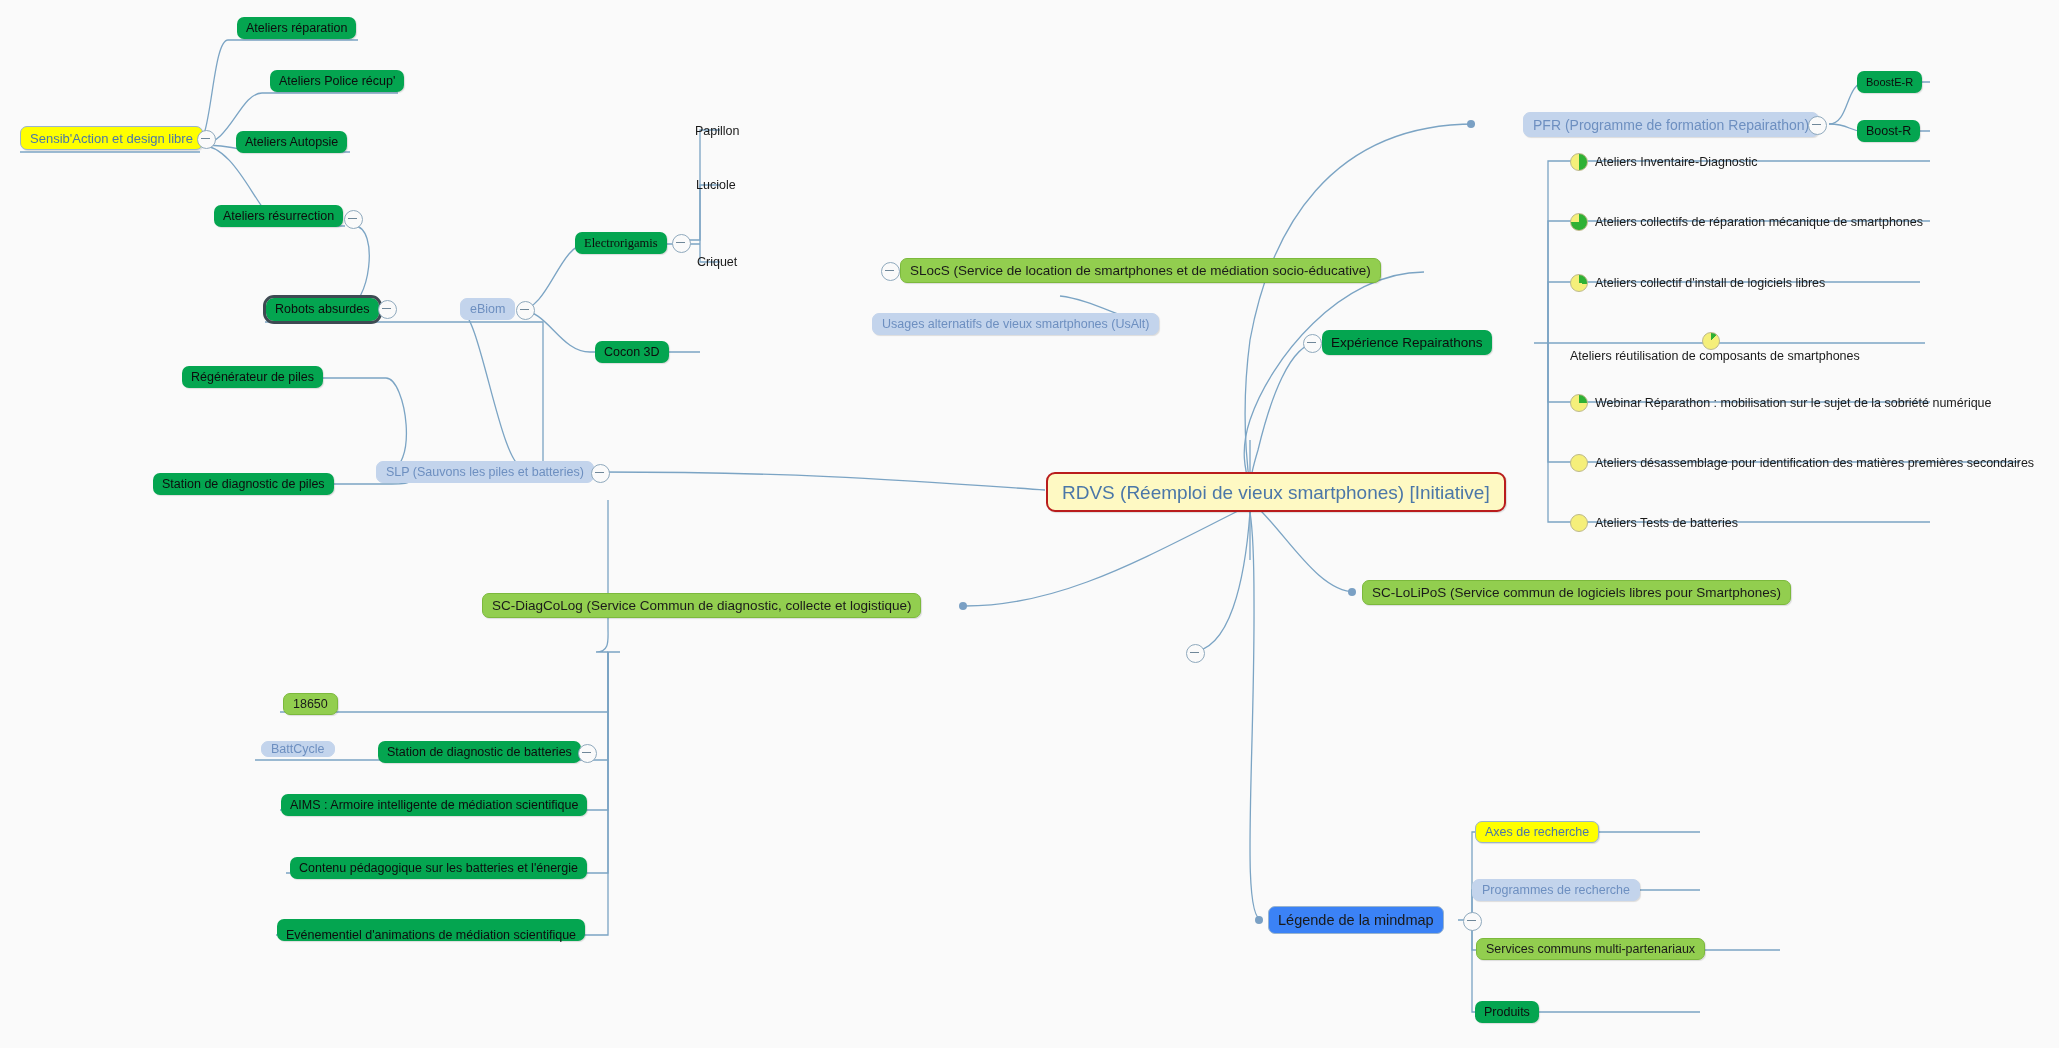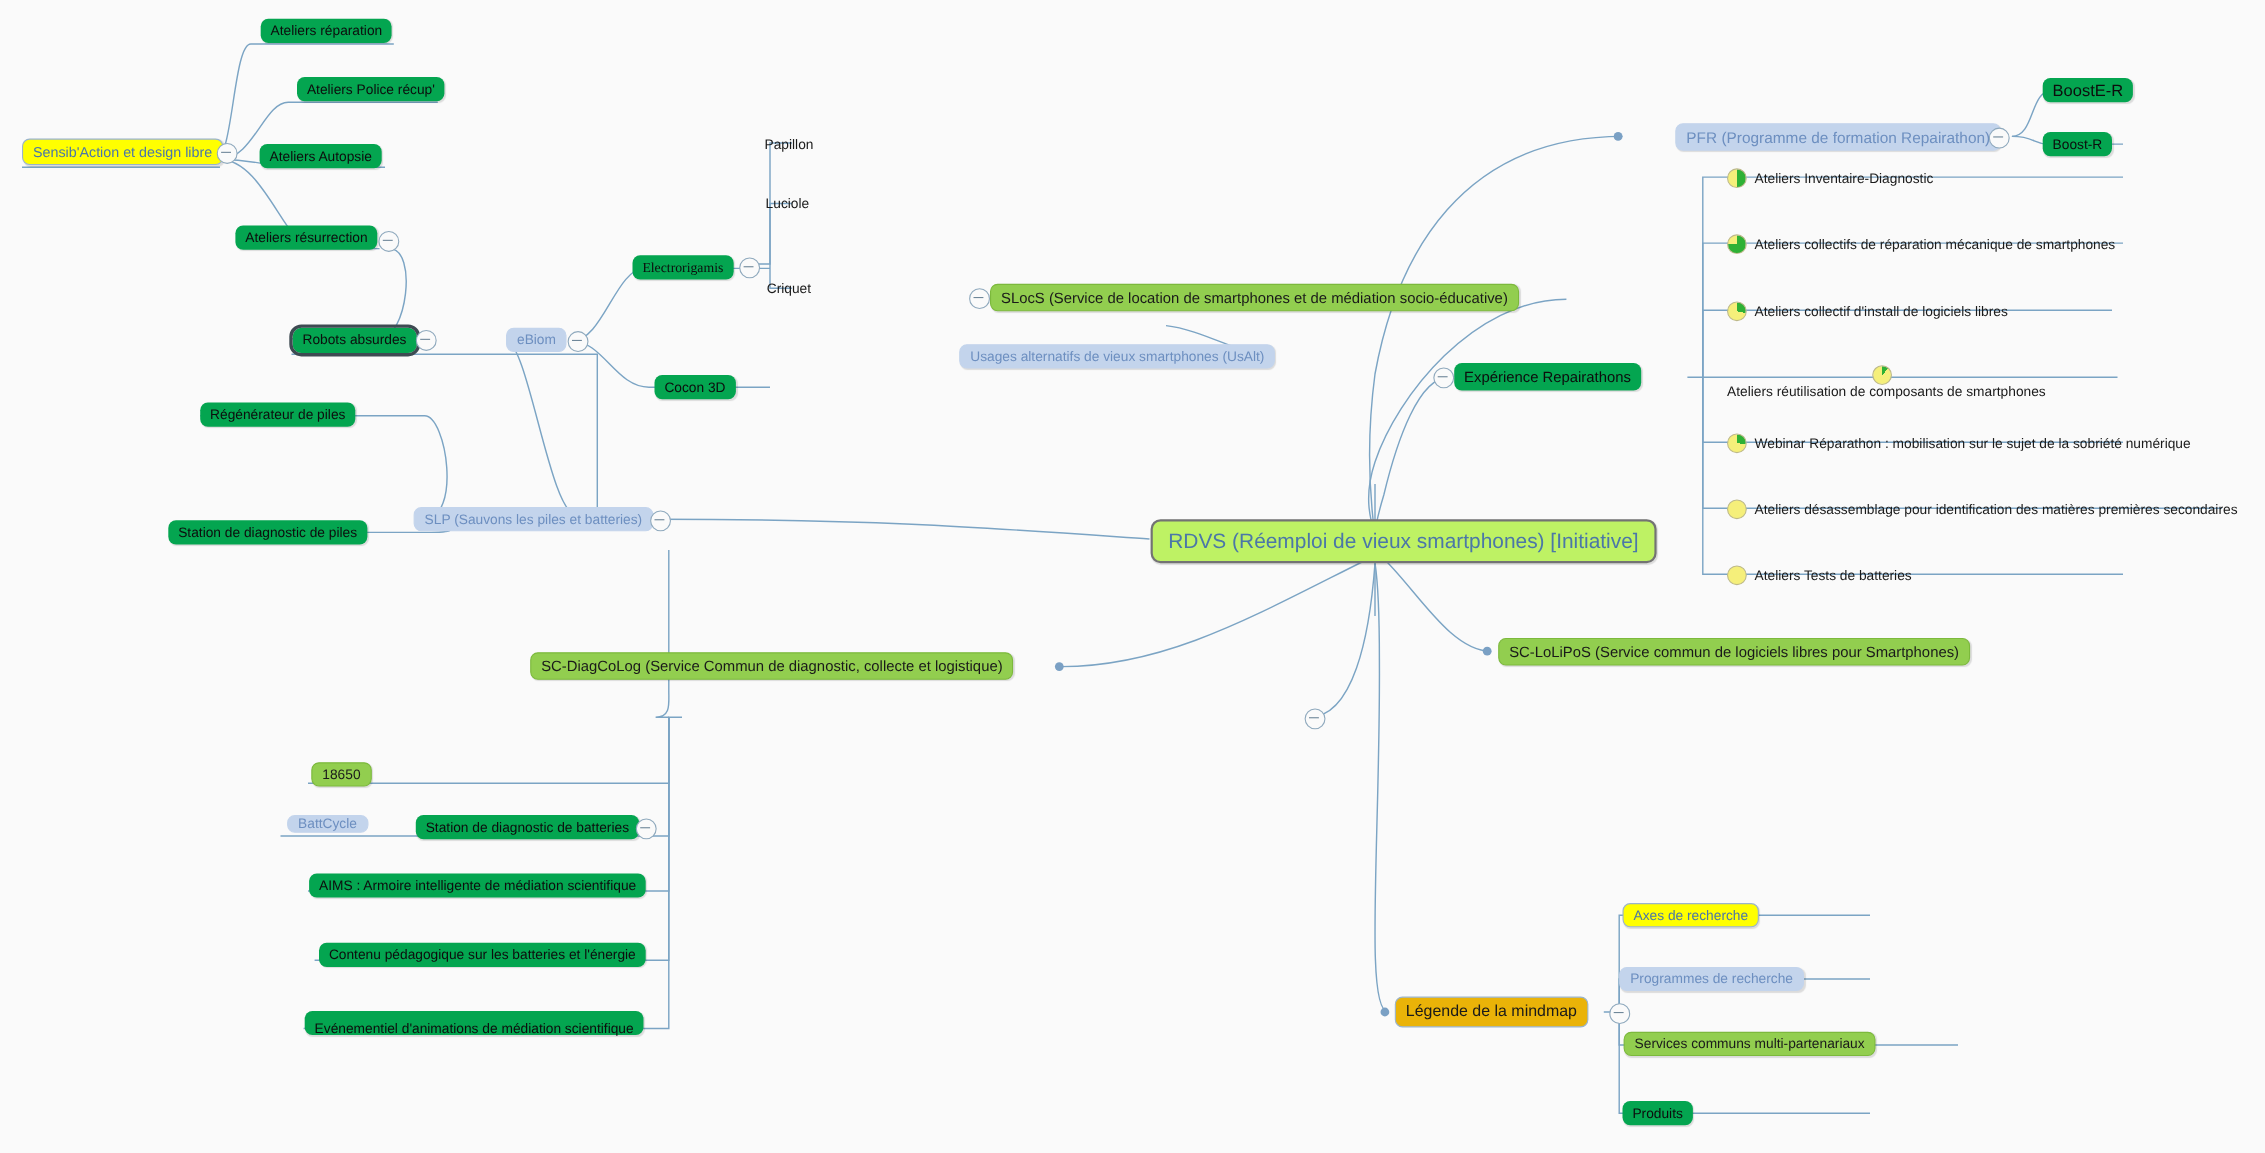--- a/index.html
+++ b/index.html
@@ -10,25 +10,25 @@
   .node{position:absolute;box-sizing:border-box;display:flex;align-items:center;
         white-space:nowrap;border-radius:7px;line-height:1;}
   .node .lbl{display:block;padding:0 9px;}
 
   
   .t-yellow{background:#ffff00;color:#4b77a8;border:1px solid #9ab4cc;}
   .t-blue{background:#c3d4ec;color:#6d8fc0;border:1px solid #c3d4ec;}
   .t-ltgreen{background:#92ce4f;color:#1a1a1a;border:1px solid #7cb93c;}
   .t-dkgreen{background:#04a550;color:#0d0d0d;border:none;}
   .t-plain{background:transparent;color:#1a1a1a;border:none;}
-  .t-white{background:#eab308;color:#1a1a1a;border:1px solid #9ab4cc;}
+  .t-white{background:#3b82f6;color:#1a1a1a;border:1px solid #9ab4cc;}
 
   .node.sel{outline:3px solid #3e4a52;outline-offset:0px;border-radius:8px;}
 
-  .root{font-size:19px;border:2px solid #737373;border-radius:9px;background:#bef264;color:#4b77a8;
+  .root{font-size:19px;border:2px solid #b91c1c;border-radius:9px;background:#fef9c3;color:#4b77a8;
         box-shadow:0 1px 2px rgba(0,0,0,.18);}
   .root .lbl{padding:0 14px;}
 
   .toggle{position:absolute;width:17px;height:17px;border-radius:50%;
           border:1px solid #8fa9bd;background:#fafafa;}
   .toggle:after{content:"";position:absolute;left:3px;top:7px;width:9px;height:1px;background:#6f8799;}
 
   .pie{width:18px;height:18px;border-radius:50%;flex:0 0 18px;margin-right:7px;
        border:1px solid #bdb98a;box-sizing:border-box;}
   .shadow{box-shadow:1px 1px 1px rgba(0,0,0,.12);}
@@ -191,21 +191,21 @@
 
   <div class="node t-blue shadow" style="left:872px;top:313px;height:22px;font-size:12.5px;">
     <span class="lbl">Usages alternatifs de vieux smartphones (UsAlt)</span>
   </div>
 
   <div class="node t-blue shadow" style="left:1523px;top:112px;height:25px;font-size:14px;">
     <span class="lbl">PFR (Programme de formation Repairathon)</span>
   </div>
   <div class="toggle" style="left:1808px;top:116px;"></div>
 
-  <div class="node t-dkgreen shadow" style="left:1857px;top:71px;height:22px;font-size:15px;">
+  <div class="node t-dkgreen shadow" style="left:1857px;top:71px;height:22px;font-size:11px;">
     <span class="lbl">BoostE-R</span>
   </div>
   <div class="node t-dkgreen shadow" style="left:1857px;top:120px;height:22px;font-size:12.5px;">
     <span class="lbl">Boost-R</span>
   </div>
 
   <div class="node t-dkgreen shadow" style="left:1322px;top:330px;height:25px;font-size:13.5px;">
     <span class="lbl">Expérience Repairathons</span>
   </div>
   <div class="toggle" style="left:1303px;top:334px;"></div>

